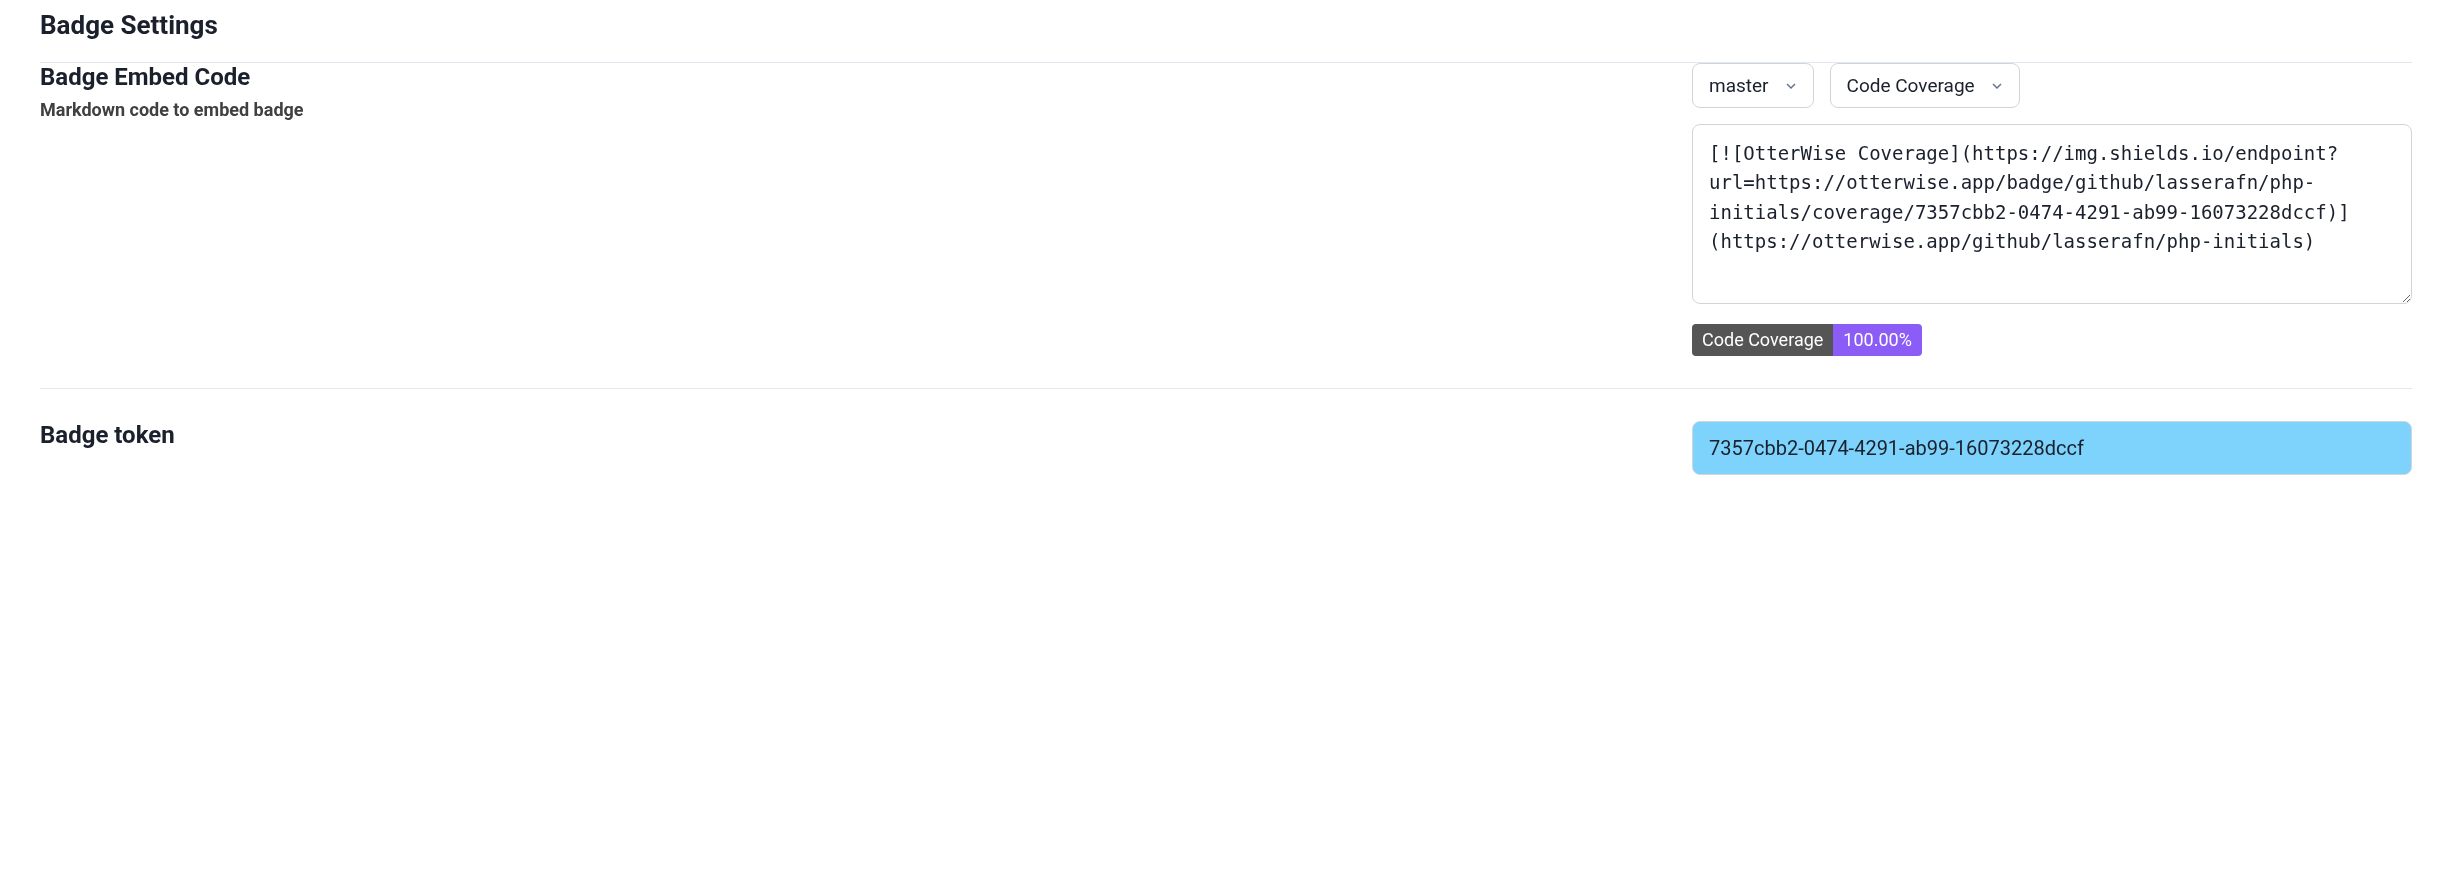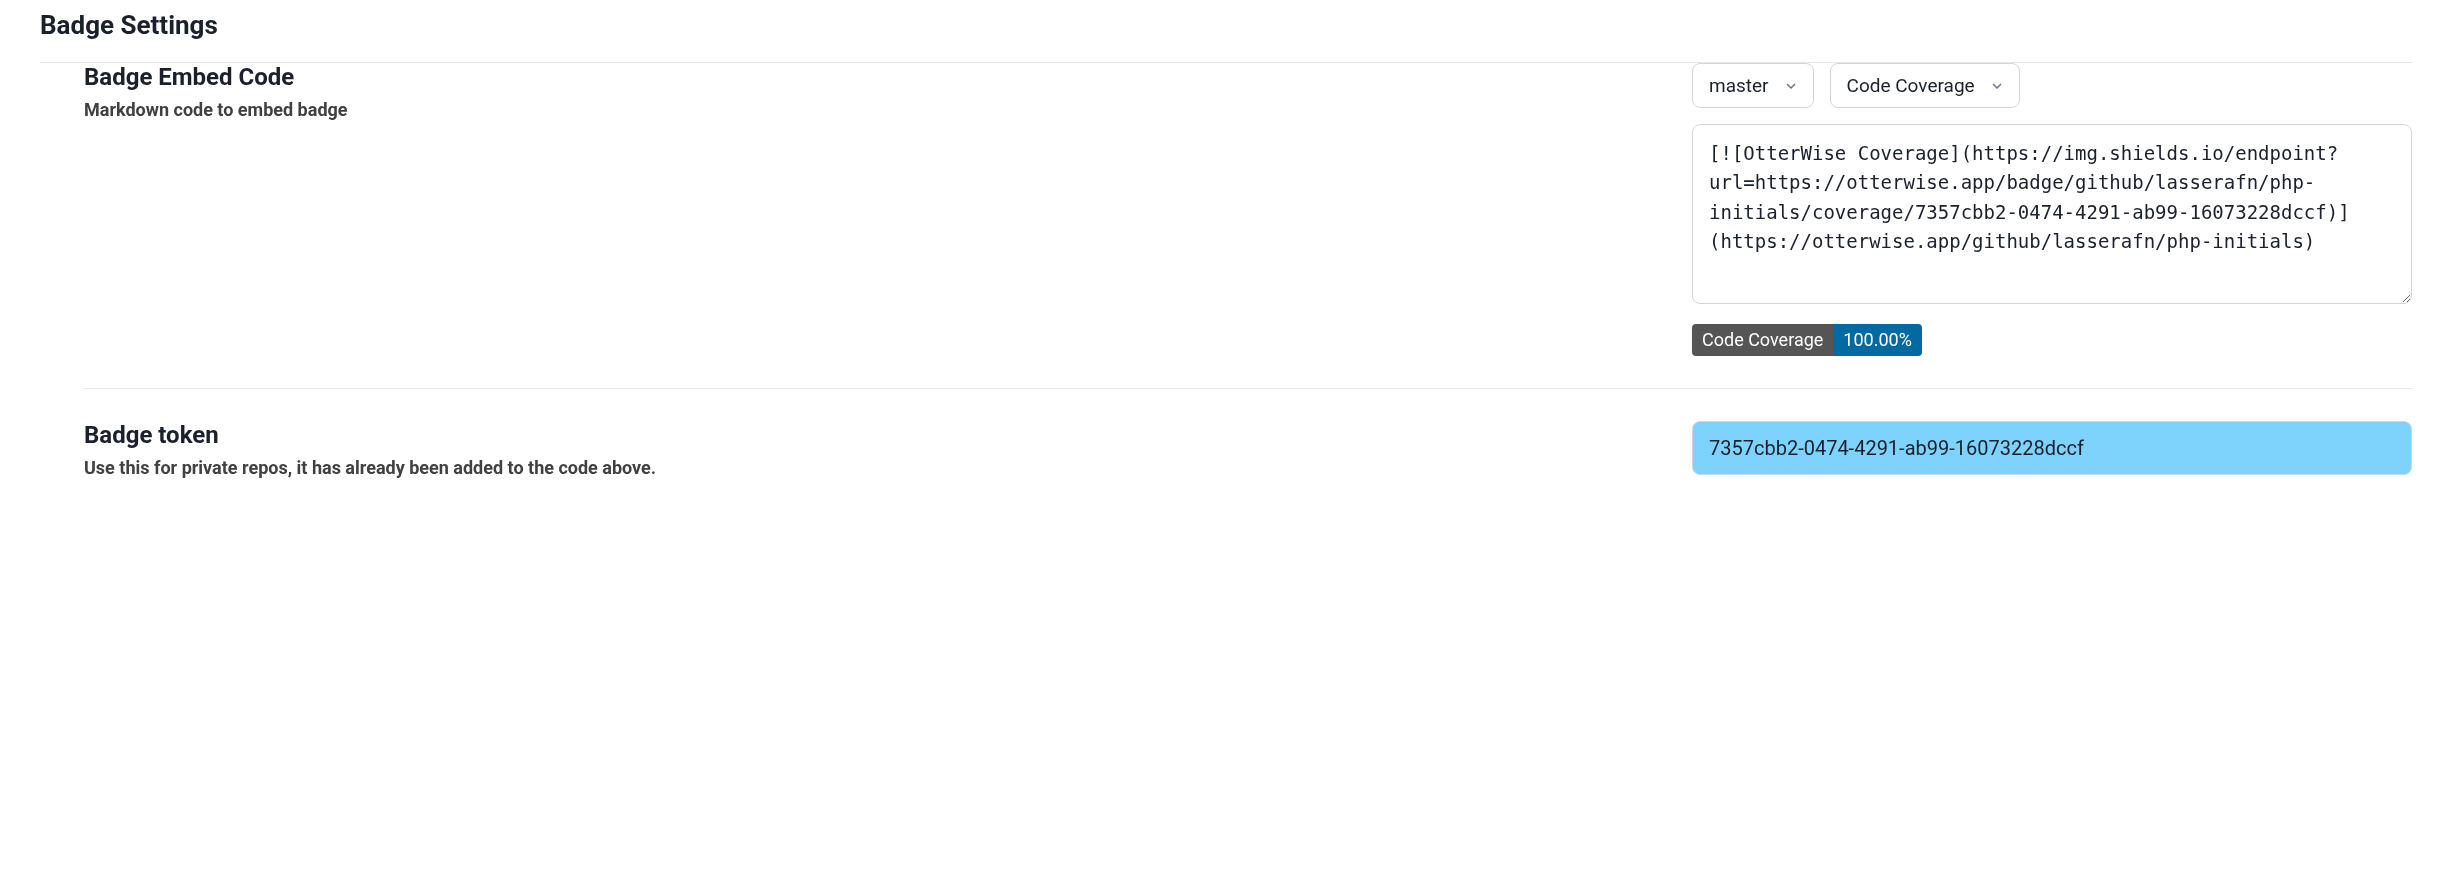--- a/index.html
+++ b/index.html
@@ -17,21 +17,20 @@
       font-size: 26px;
       font-weight: 700;
       color: #1a202c;
       padding-bottom: 22px;
       border-bottom: 1px solid #e2e8f0;
     }
     .section {
       display: flex;
       gap: 40px;
       padding-bottom: 32px;
-      margin-left: 44px;
     }
     .section.border-top {
       border-top: 1px solid #e2e8f0;
       padding-top: 32px;
     }
     .section-left {
       flex: 1;
       min-width: 0;
     }
     .section-right {
@@ -107,21 +106,21 @@
       font-size: 18px;
       font-family: -apple-system, BlinkMacSystemFont, "Segoe UI", Roboto, sans-serif;
       line-height: 1;
     }
     .badge-left {
       background: #555555;
       color: #ffffff;
       padding: 7px 10px;
     }
     .badge-right {
-      background: #0369a1;
+      background: #8b5cf6;
       color: #ffffff;
       padding: 7px 10px;
     }
     .token-input {
       width: 100%;
       border: 1px solid #d1d5db;
       border-radius: 8px;
       padding: 14px 16px;
       font-size: 20px;
       color: #1a202c;
@@ -166,18 +165,17 @@
     <div class="badge-preview">
       <span class="badge-left">Code Coverage</span>
       <span class="badge-right">100.00%</span>
     </div>
   </div>
 </div>
 
 <div class="section border-top">
   <div class="section-left">
     <div class="section-heading">Badge token</div>
-    <div class="section-desc">Use this for private repos, it has already been added to the code above.</div>
   </div>
   <div class="section-right">
     <input type="text" class="token-input" value="7357cbb2-0474-4291-ab99-16073228dccf" style="">
   </div>
 </div>
 
 </body></html>

